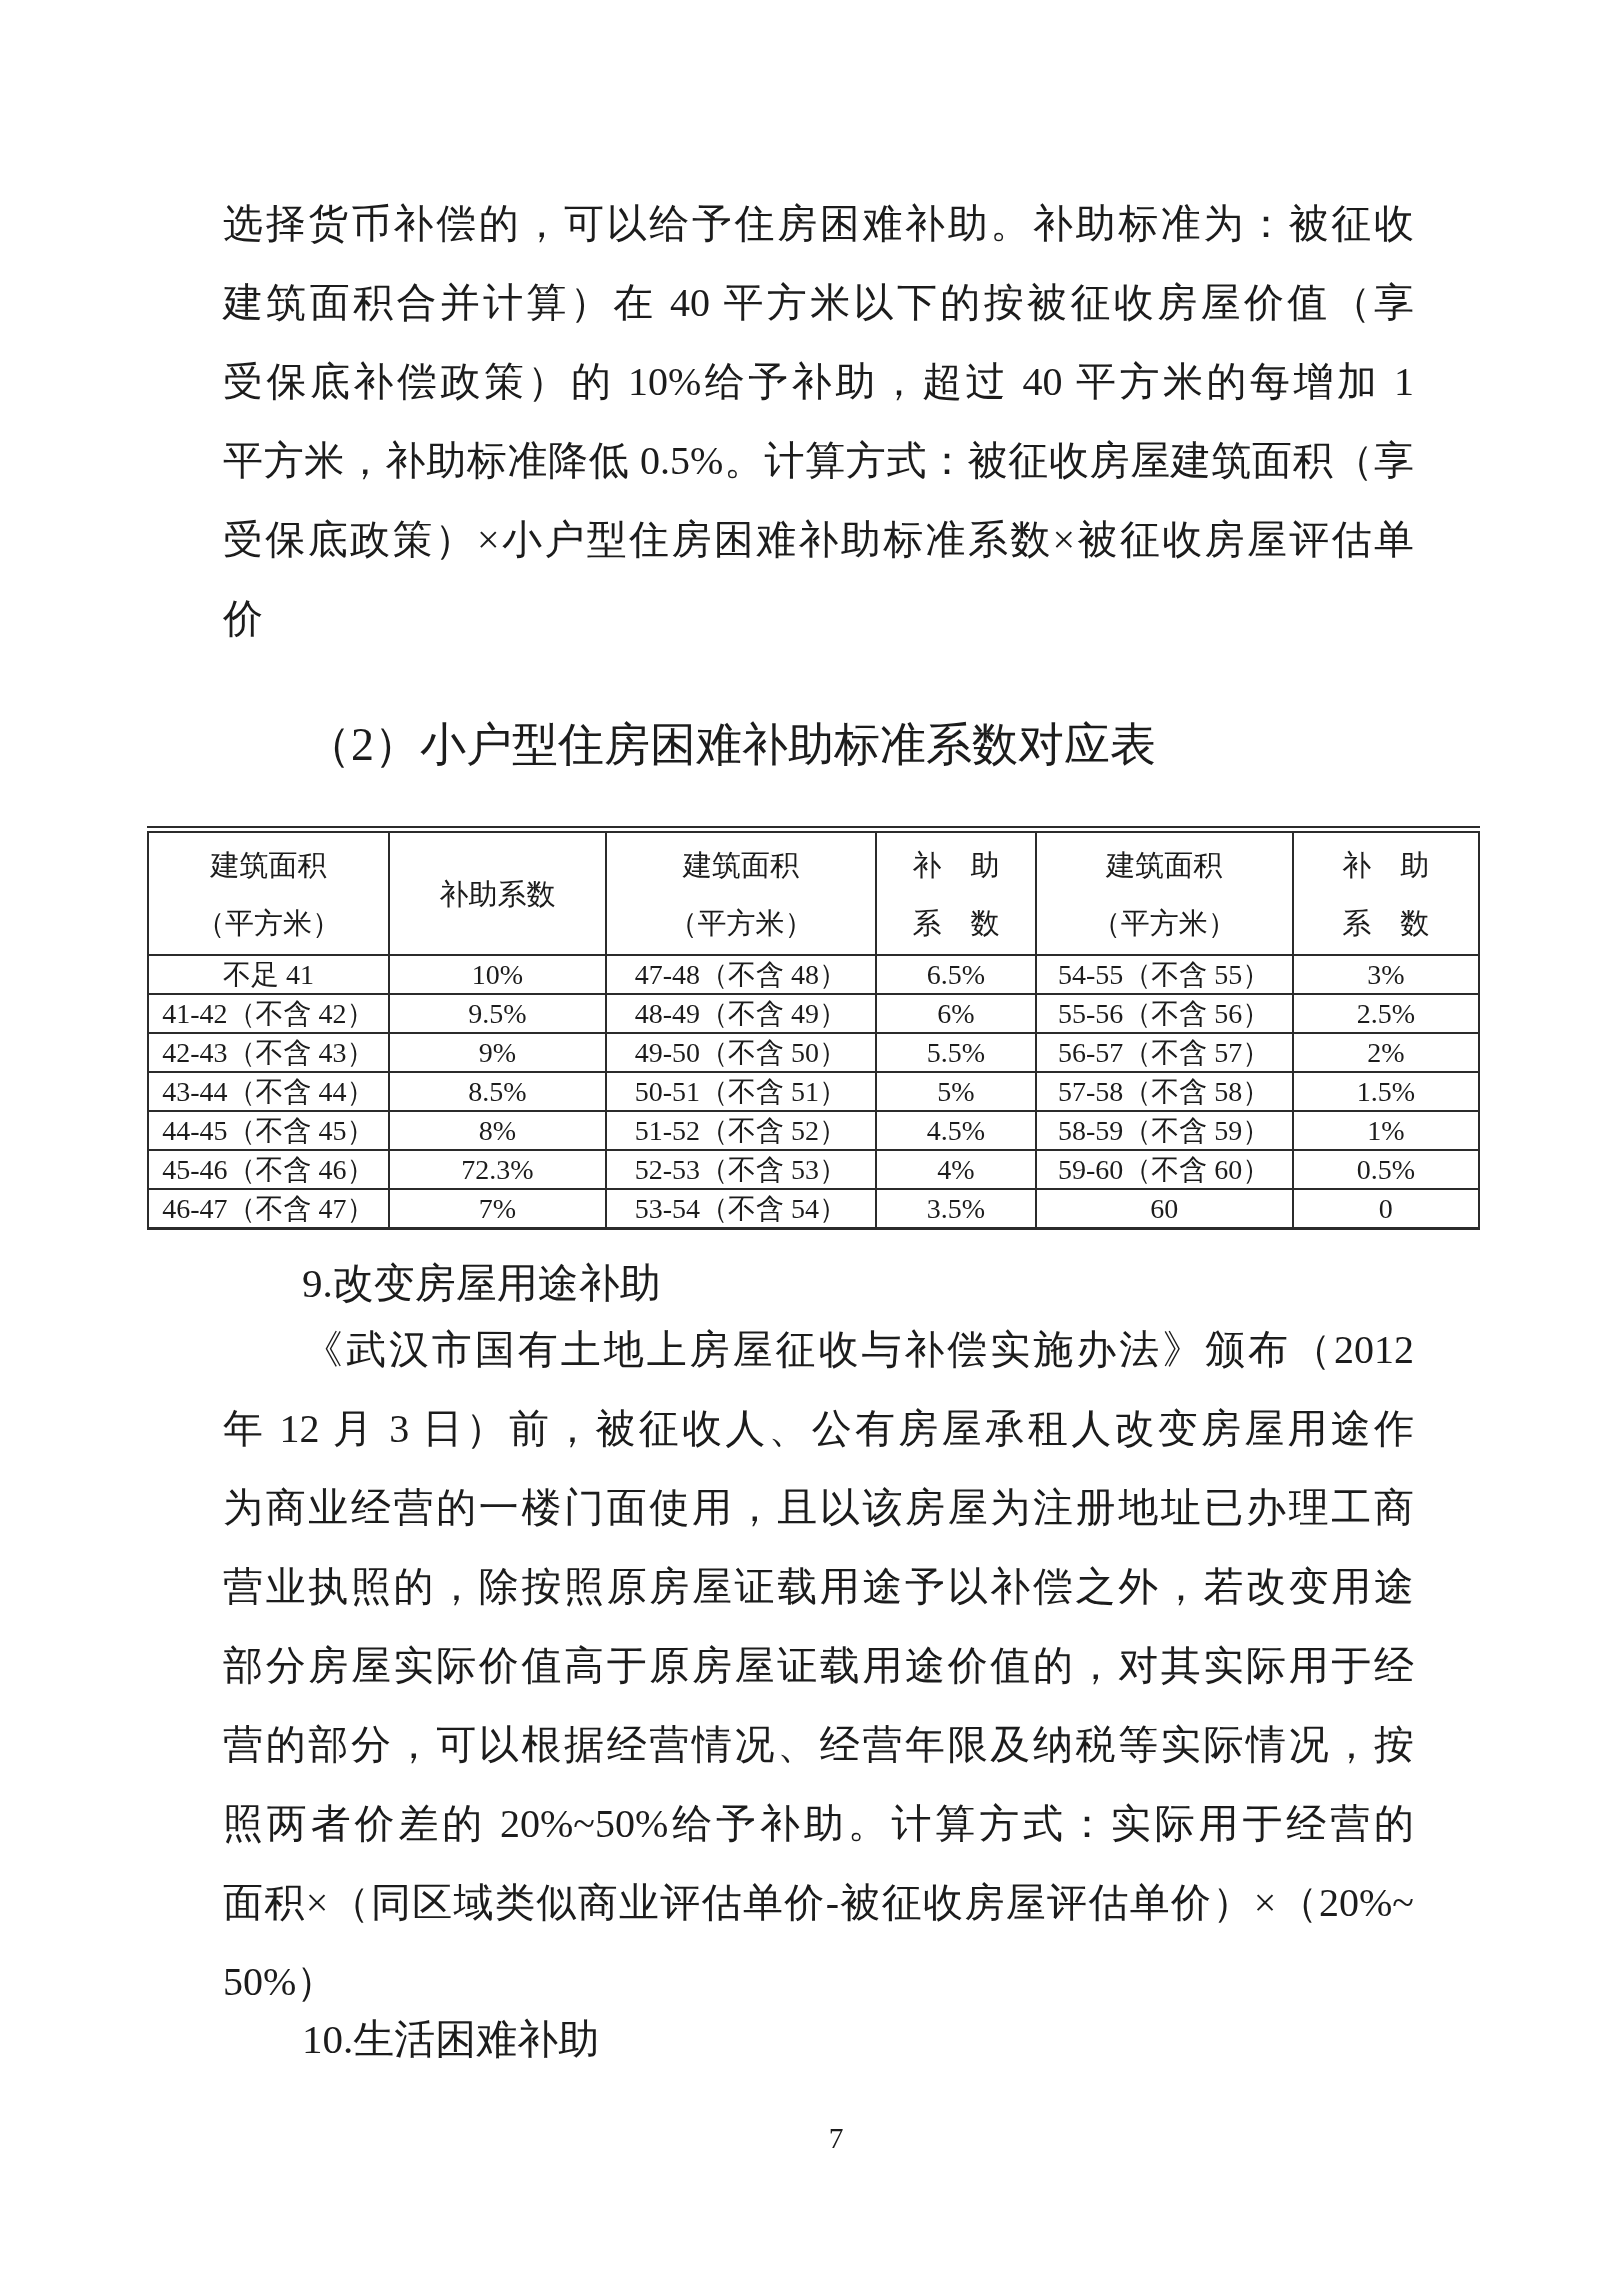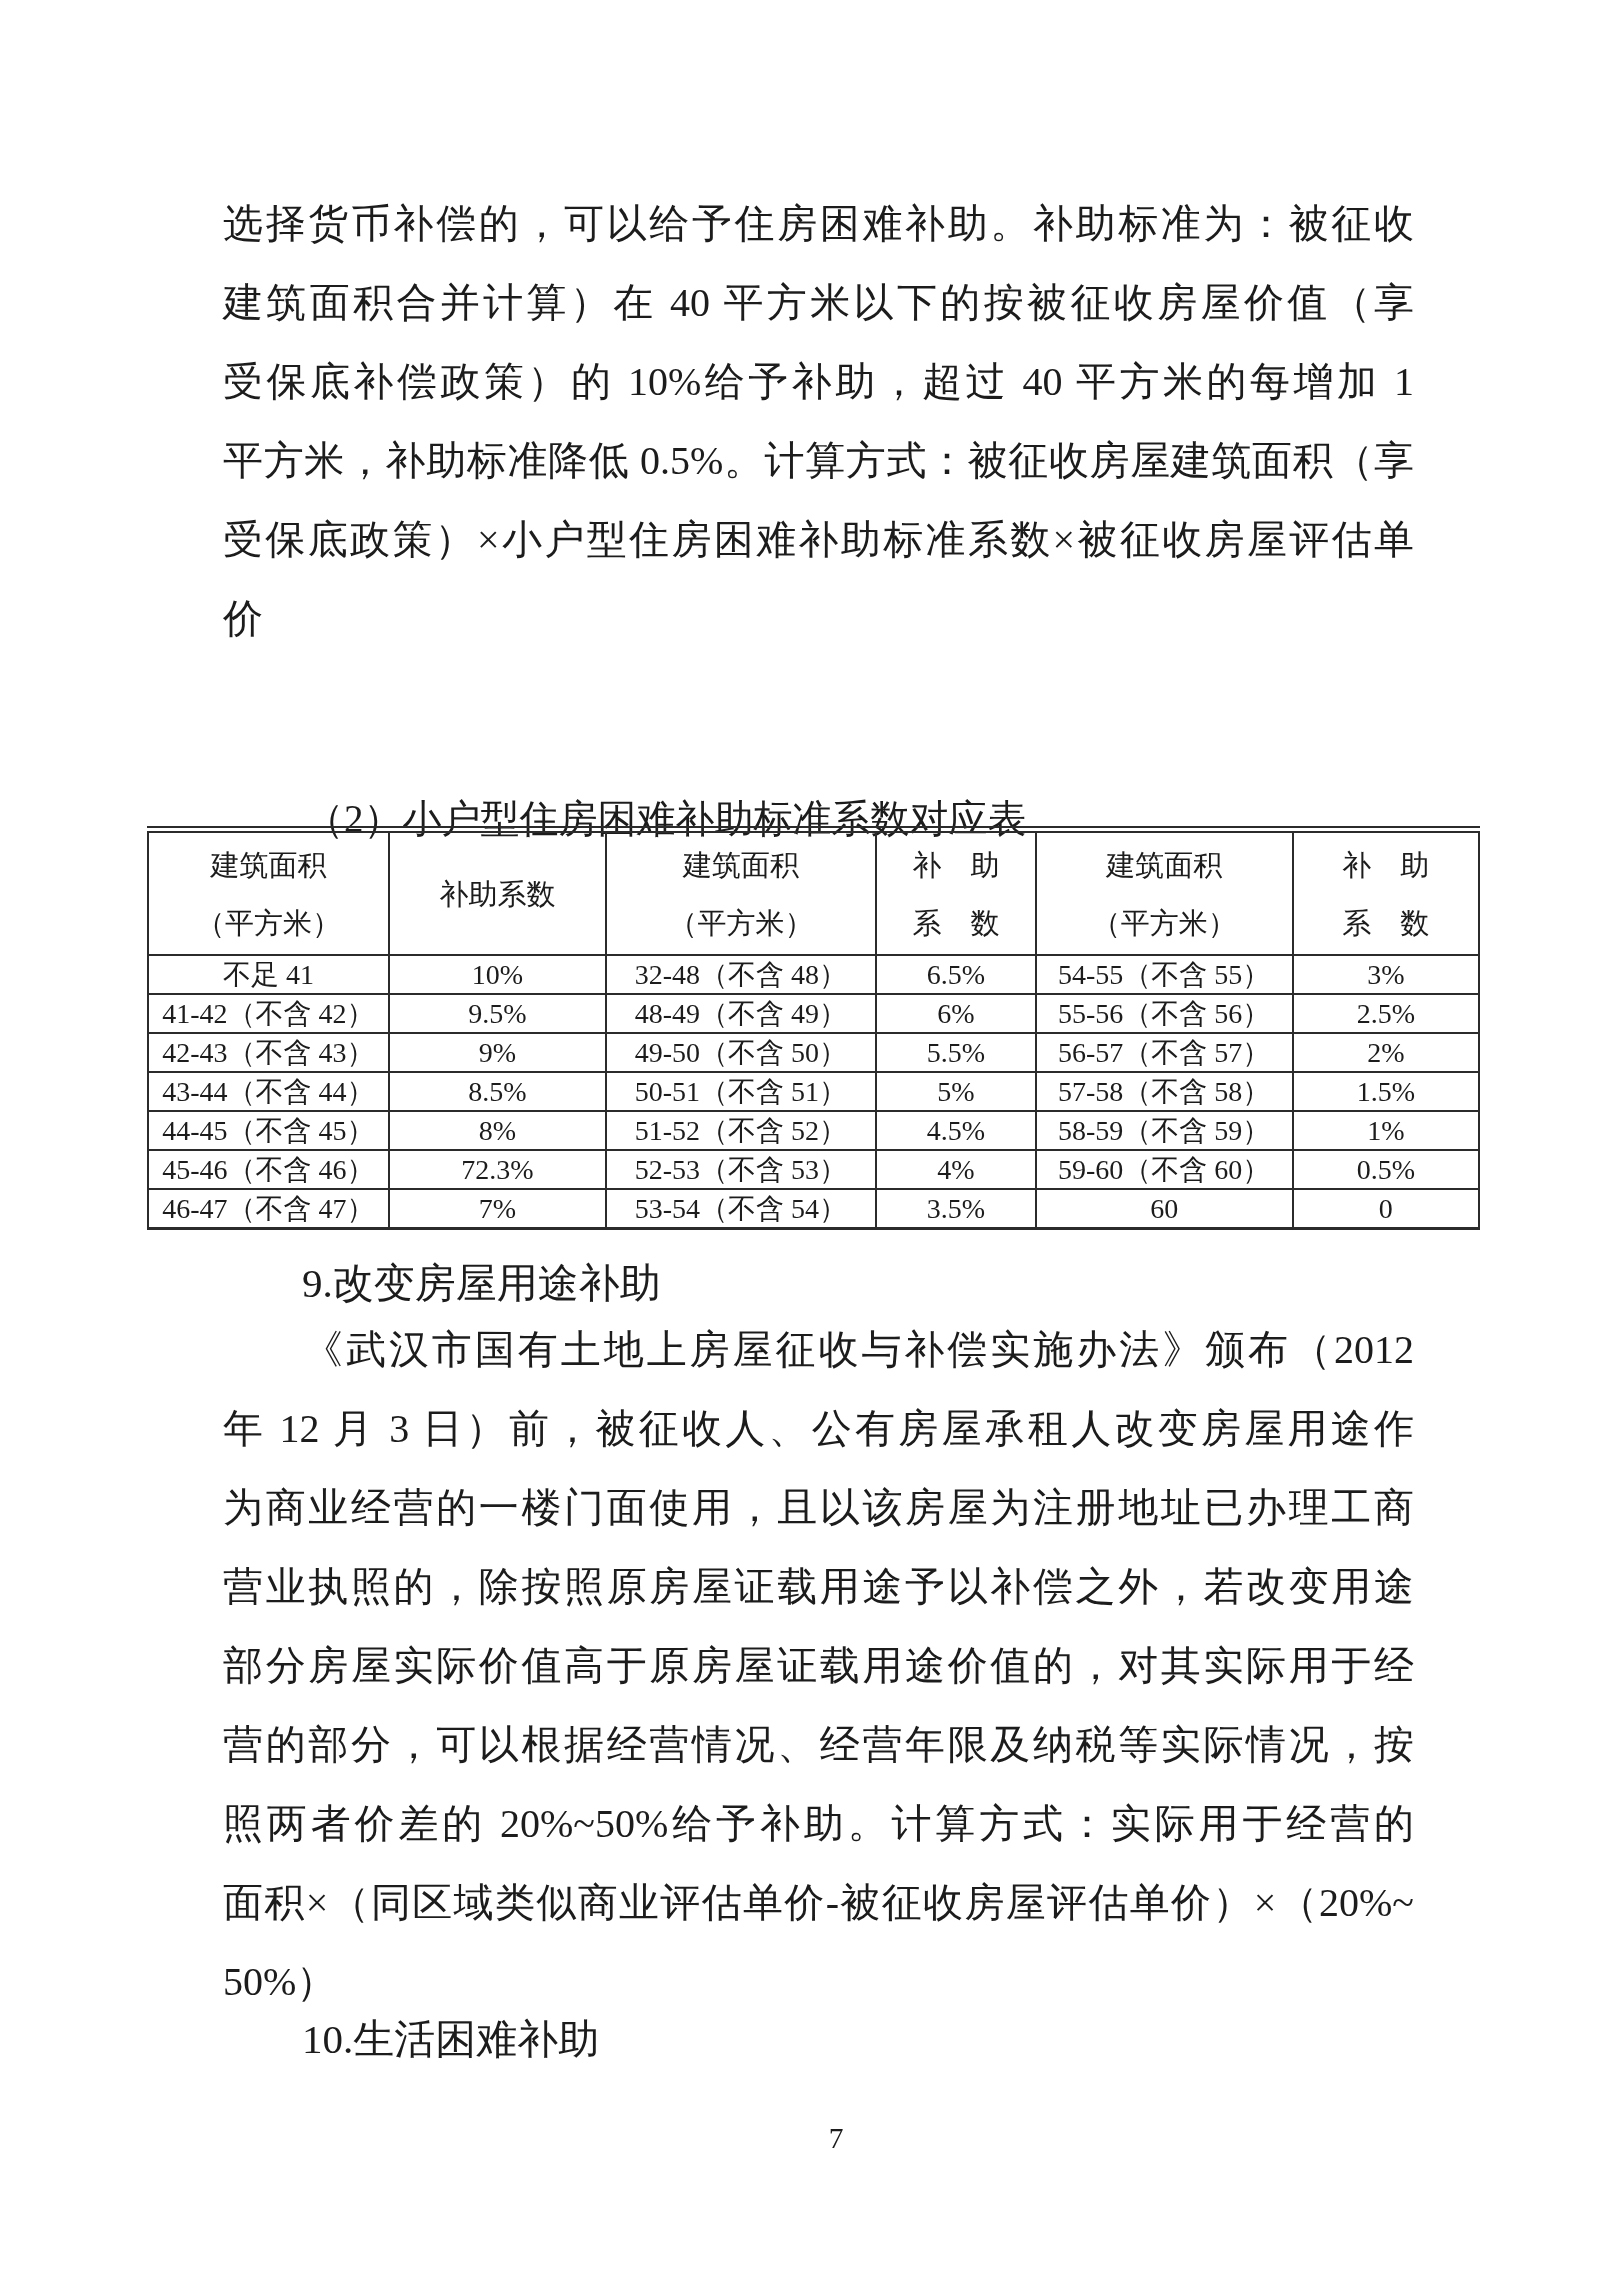--- a/index.html
+++ b/index.html
@@ -12,22 +12,22 @@
     overflow:hidden;
   }
   .para{position:absolute;left:223px;width:1191px;}
   .line{
     height:79px;line-height:79px;font-size:40px;
     text-align:justify;text-align-last:justify;
   }
   .line.last{text-align:left;text-align-last:left;}
   .indent-first .line:first-child{text-indent:2em;}
   .caption{
-    position:absolute;left:223px;top:780px;width:1244px;
-    height:77px;line-height:77px;font-size:39px;text-indent:82px;
+    position:absolute;left:223px;top:706px;width:1244px;
+    height:77px;line-height:77px;font-size:46px;text-indent:82px;
   }
   .heading{
     position:absolute;left:223px;width:1244px;
     height:75px;line-height:75px;font-size:41px;font-weight:normal;
     text-indent:79px;
   }
   #heading9{top:1246px;}
   #heading10{top:2002px;}
   table.coef{
     position:absolute;left:147px;top:826px;width:1333px;
@@ -100,21 +100,21 @@
           <th>
             <div class="hl">补　助</div>
             <div class="hl">系　数</div>
           </th>
         </tr>
       </thead>
     <tbody>
         <tr>
           <td>不足 41</td>
           <td>10%</td>
-          <td>32-48（不含 48）</td>
+          <td>47-48（不含 48）</td>
           <td>6.5%</td>
           <td>54-55（不含 55）</td>
           <td>3%</td>
         </tr>
         <tr>
           <td>41-42（不含 42）</td>
           <td>9.5%</td>
           <td>48-49（不含 49）</td>
           <td>6%</td>
           <td>55-56（不含 56）</td>

